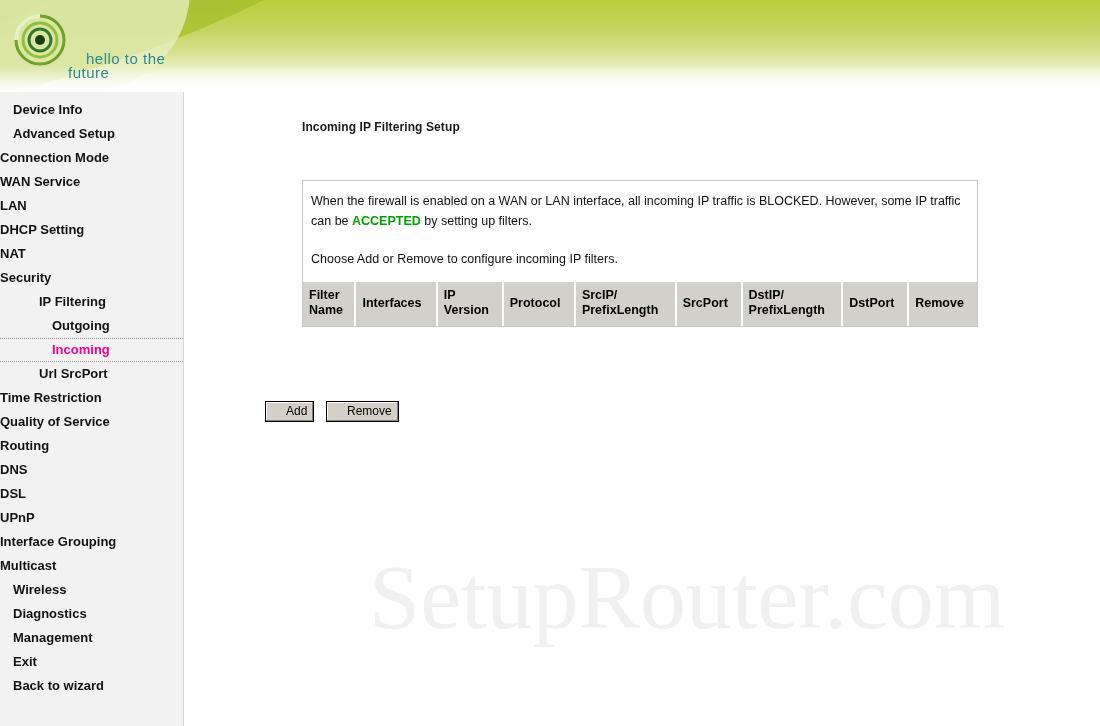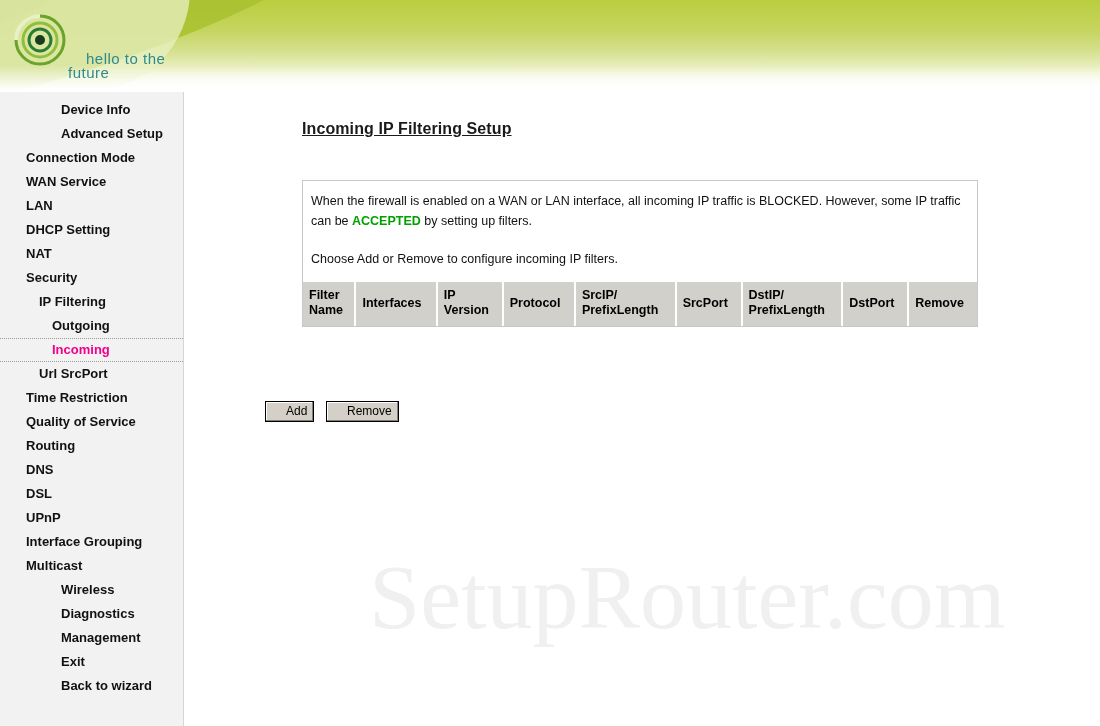--- a/index.html
+++ b/index.html
@@ -128,22 +128,22 @@
   .nav-item {
     font-family: "Liberation Sans", sans-serif;
     font-size: 13px;
     font-weight: bold;
     color: #111111;
     line-height: 24px;
     height: 24px;
     white-space: nowrap;
     cursor: pointer;
   }
-  .nav-item.lvl0 { padding-left: 13px; margin-left: 48px; }
-  .nav-item.lvl1 { padding-left: 26px; }
+  .nav-item.lvl0 { padding-left: 13px; }
+  .nav-item.lvl1 { }
   .nav-item.lvl2 { padding-left: 39px; }
   .nav-item.lvl3 { padding-left: 52px; }
   .nav-item.active {
     color: #f0008c;
     border-top: 1px dotted #999999;
     border-bottom: 1px dotted #999999;
     line-height: 22px;
     height: 24px;
     box-sizing: border-box;
   }
@@ -153,25 +153,24 @@
     position: absolute;
     left: 184px;
     top: 92px;
     right: 0;
     bottom: 0;
   }
   #page-title {
     position: absolute;
     left: 118px;
     top: 28px;
-    font-size: 16px;
+    font-size: 12px;
     font-weight: bold;
     color: #1a1a1a;
     letter-spacing: .1px;
-    text-decoration: underline;
   }
 
   #info-table {
     position: absolute;
     left: 118px;
     top: 88px;
     width: 674px;
     border: 1px solid #c8c8c8;
     border-collapse: collapse;
     background: #ffffff;

